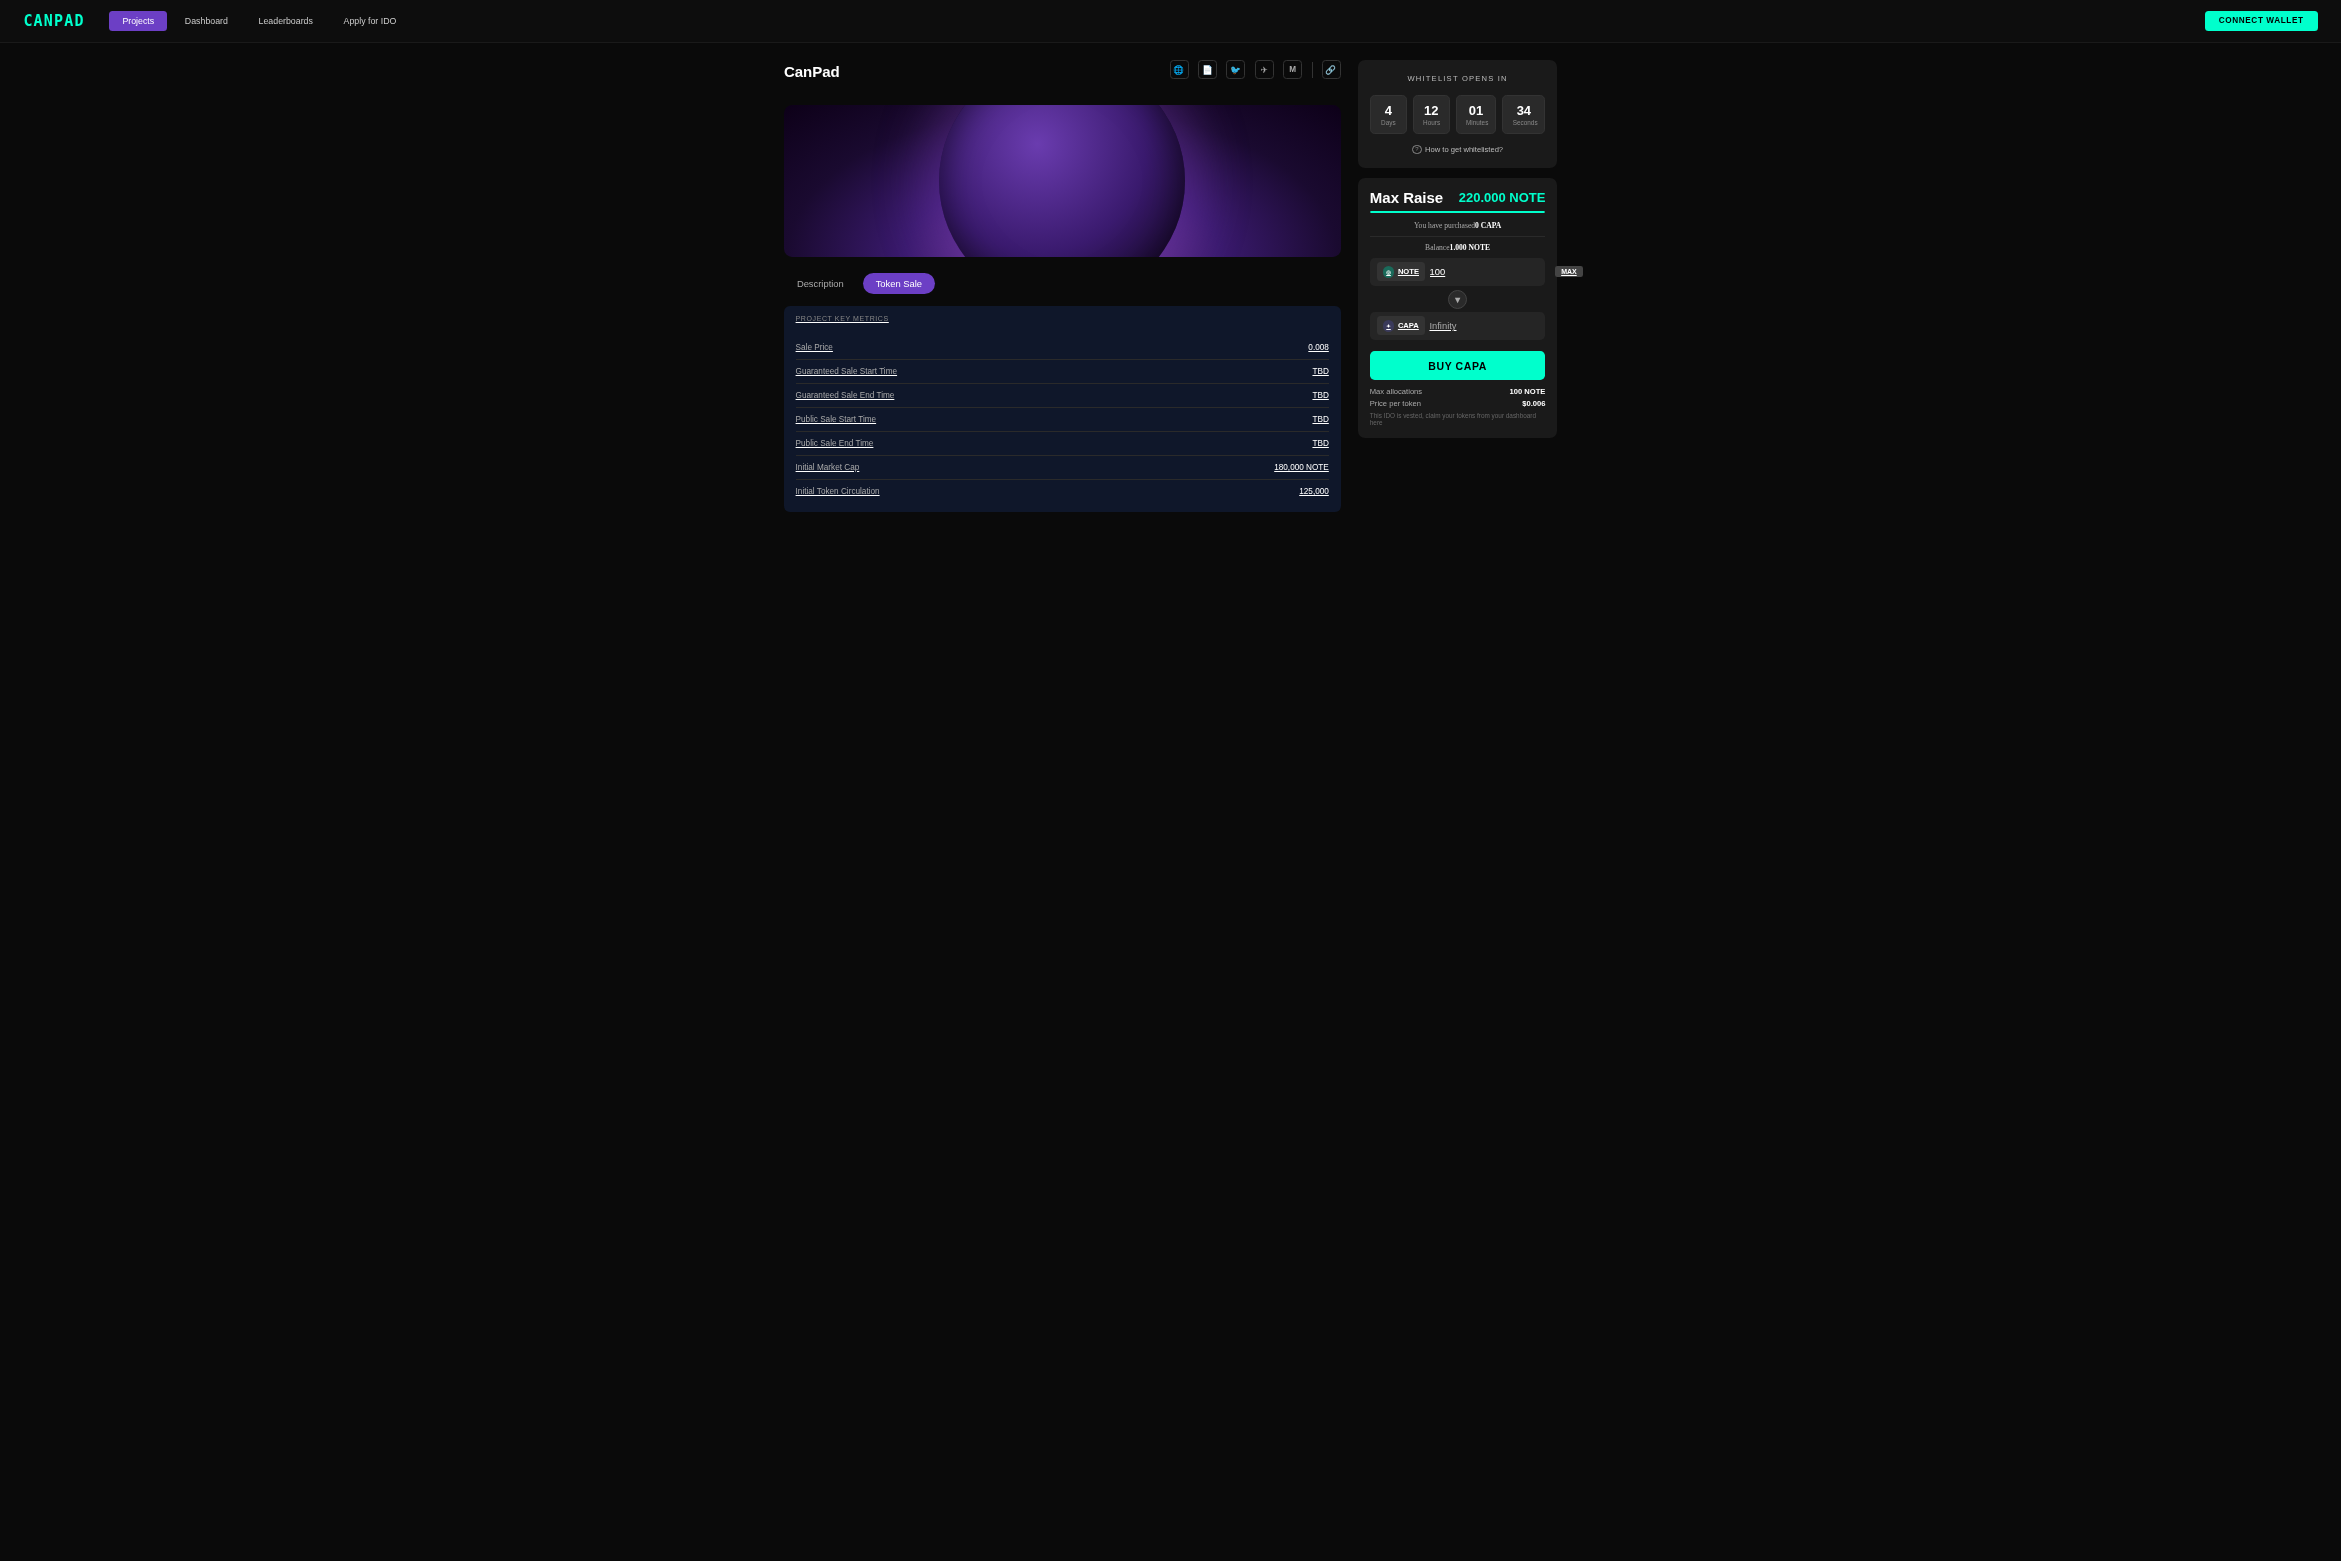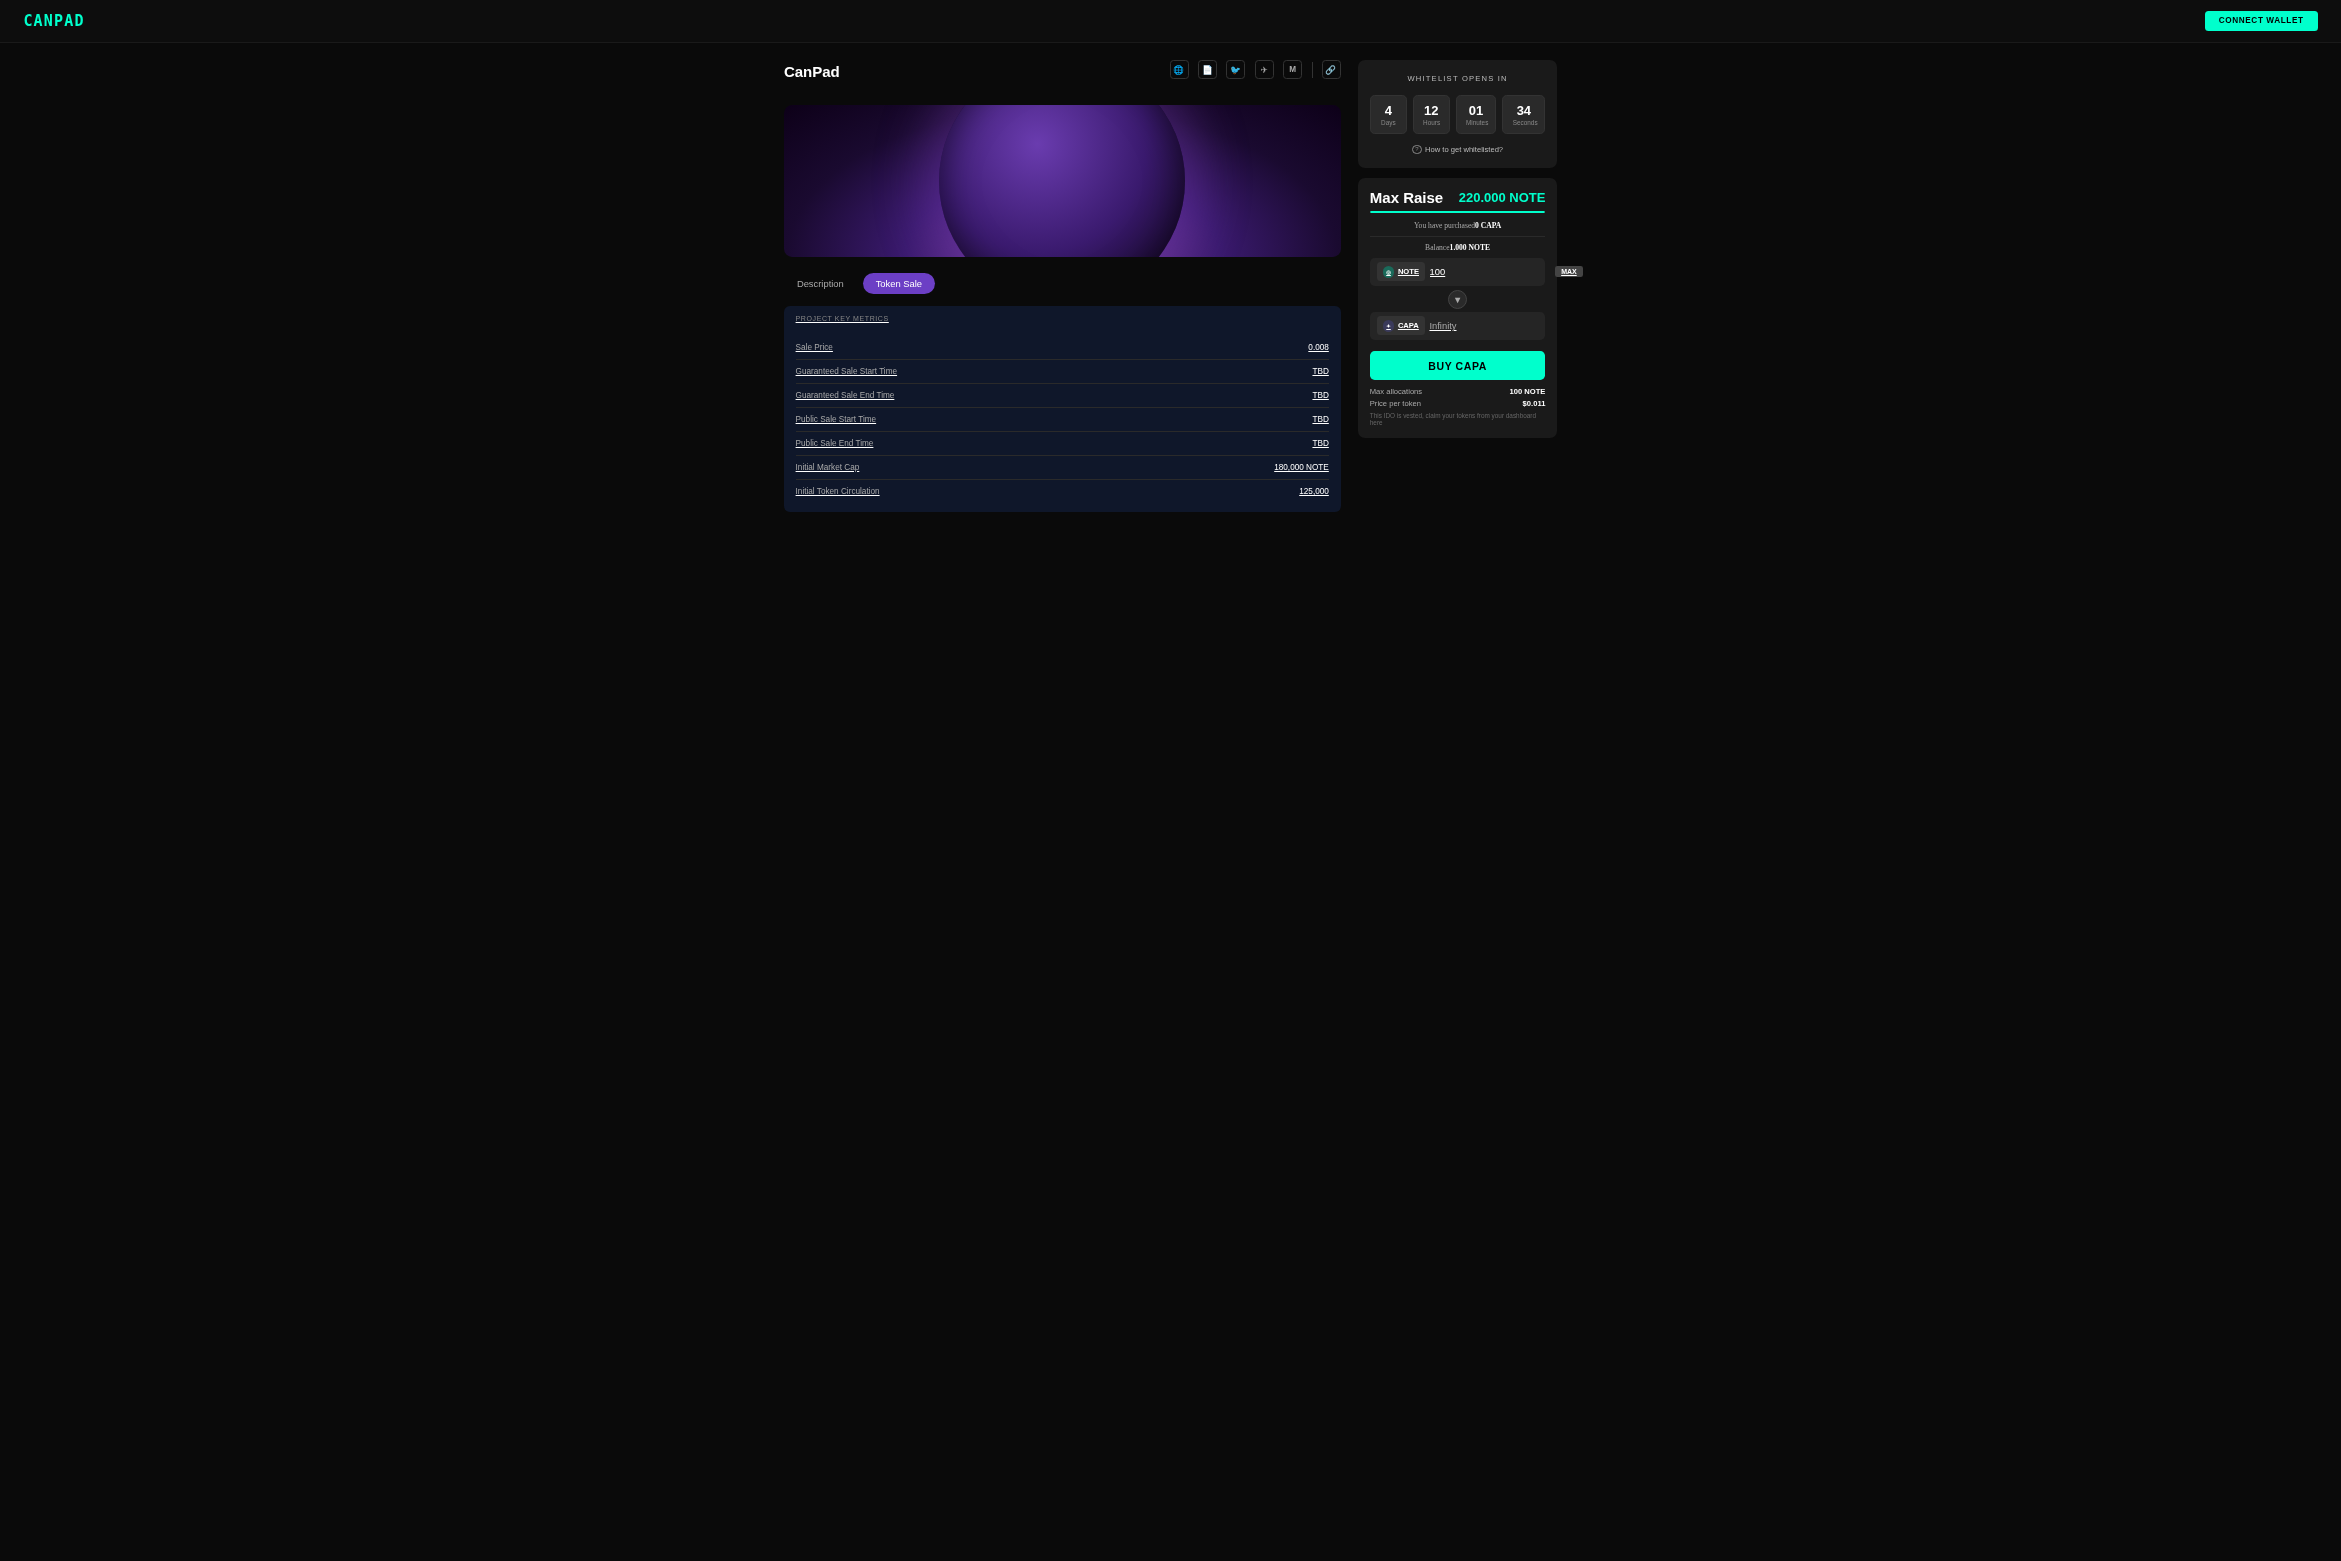--- a/index.html
+++ b/index.html
@@ -399,20 +399,26 @@
       flex: 1;
       color: #aaa;
       font-size: 9.4px;
     }
   </style>
 </head>
 <body>
 
 <nav>
   <div class="logo">CANPAD</div>
+  <div class="nav-links">
+    <a class="nav-link active">Projects</a>
+    <a class="nav-link">Dashboard</a>
+    <a class="nav-link">Leaderboards</a>
+    <a class="nav-link">Apply for IDO</a>
+  </div>
   <button class="connect-wallet-btn">CONNECT WALLET</button>
 </nav>
 
 <div class="main">
 
   <div class="left">
     <div style="display:flex; justify-content:space-between; align-items:center; margin-bottom:11.7px;">
       <h1 class="page-title">CanPad</h1>
       <div class="social-icons">
         <div class="social-icon">🌐</div>
@@ -539,20 +545,20 @@
       </div>
 
       <button class="buy-btn">BUY CAPA</button>
 
       <div class="allocation-row">
         <span>Max allocations</span>
         <span class="allocation-val">100 NOTE</span>
       </div>
       <div class="price-row">
         <span>Price per token</span>
-        <span class="price-val">$0.011</span>
+        <span class="price-val">$0.006</span>
       </div>
       <div class="vested-note">This IDO is vested, claim your tokens from your dashboard here</div>
     </div>
 
   </div>
 </div>
 
 
 </body></html>

